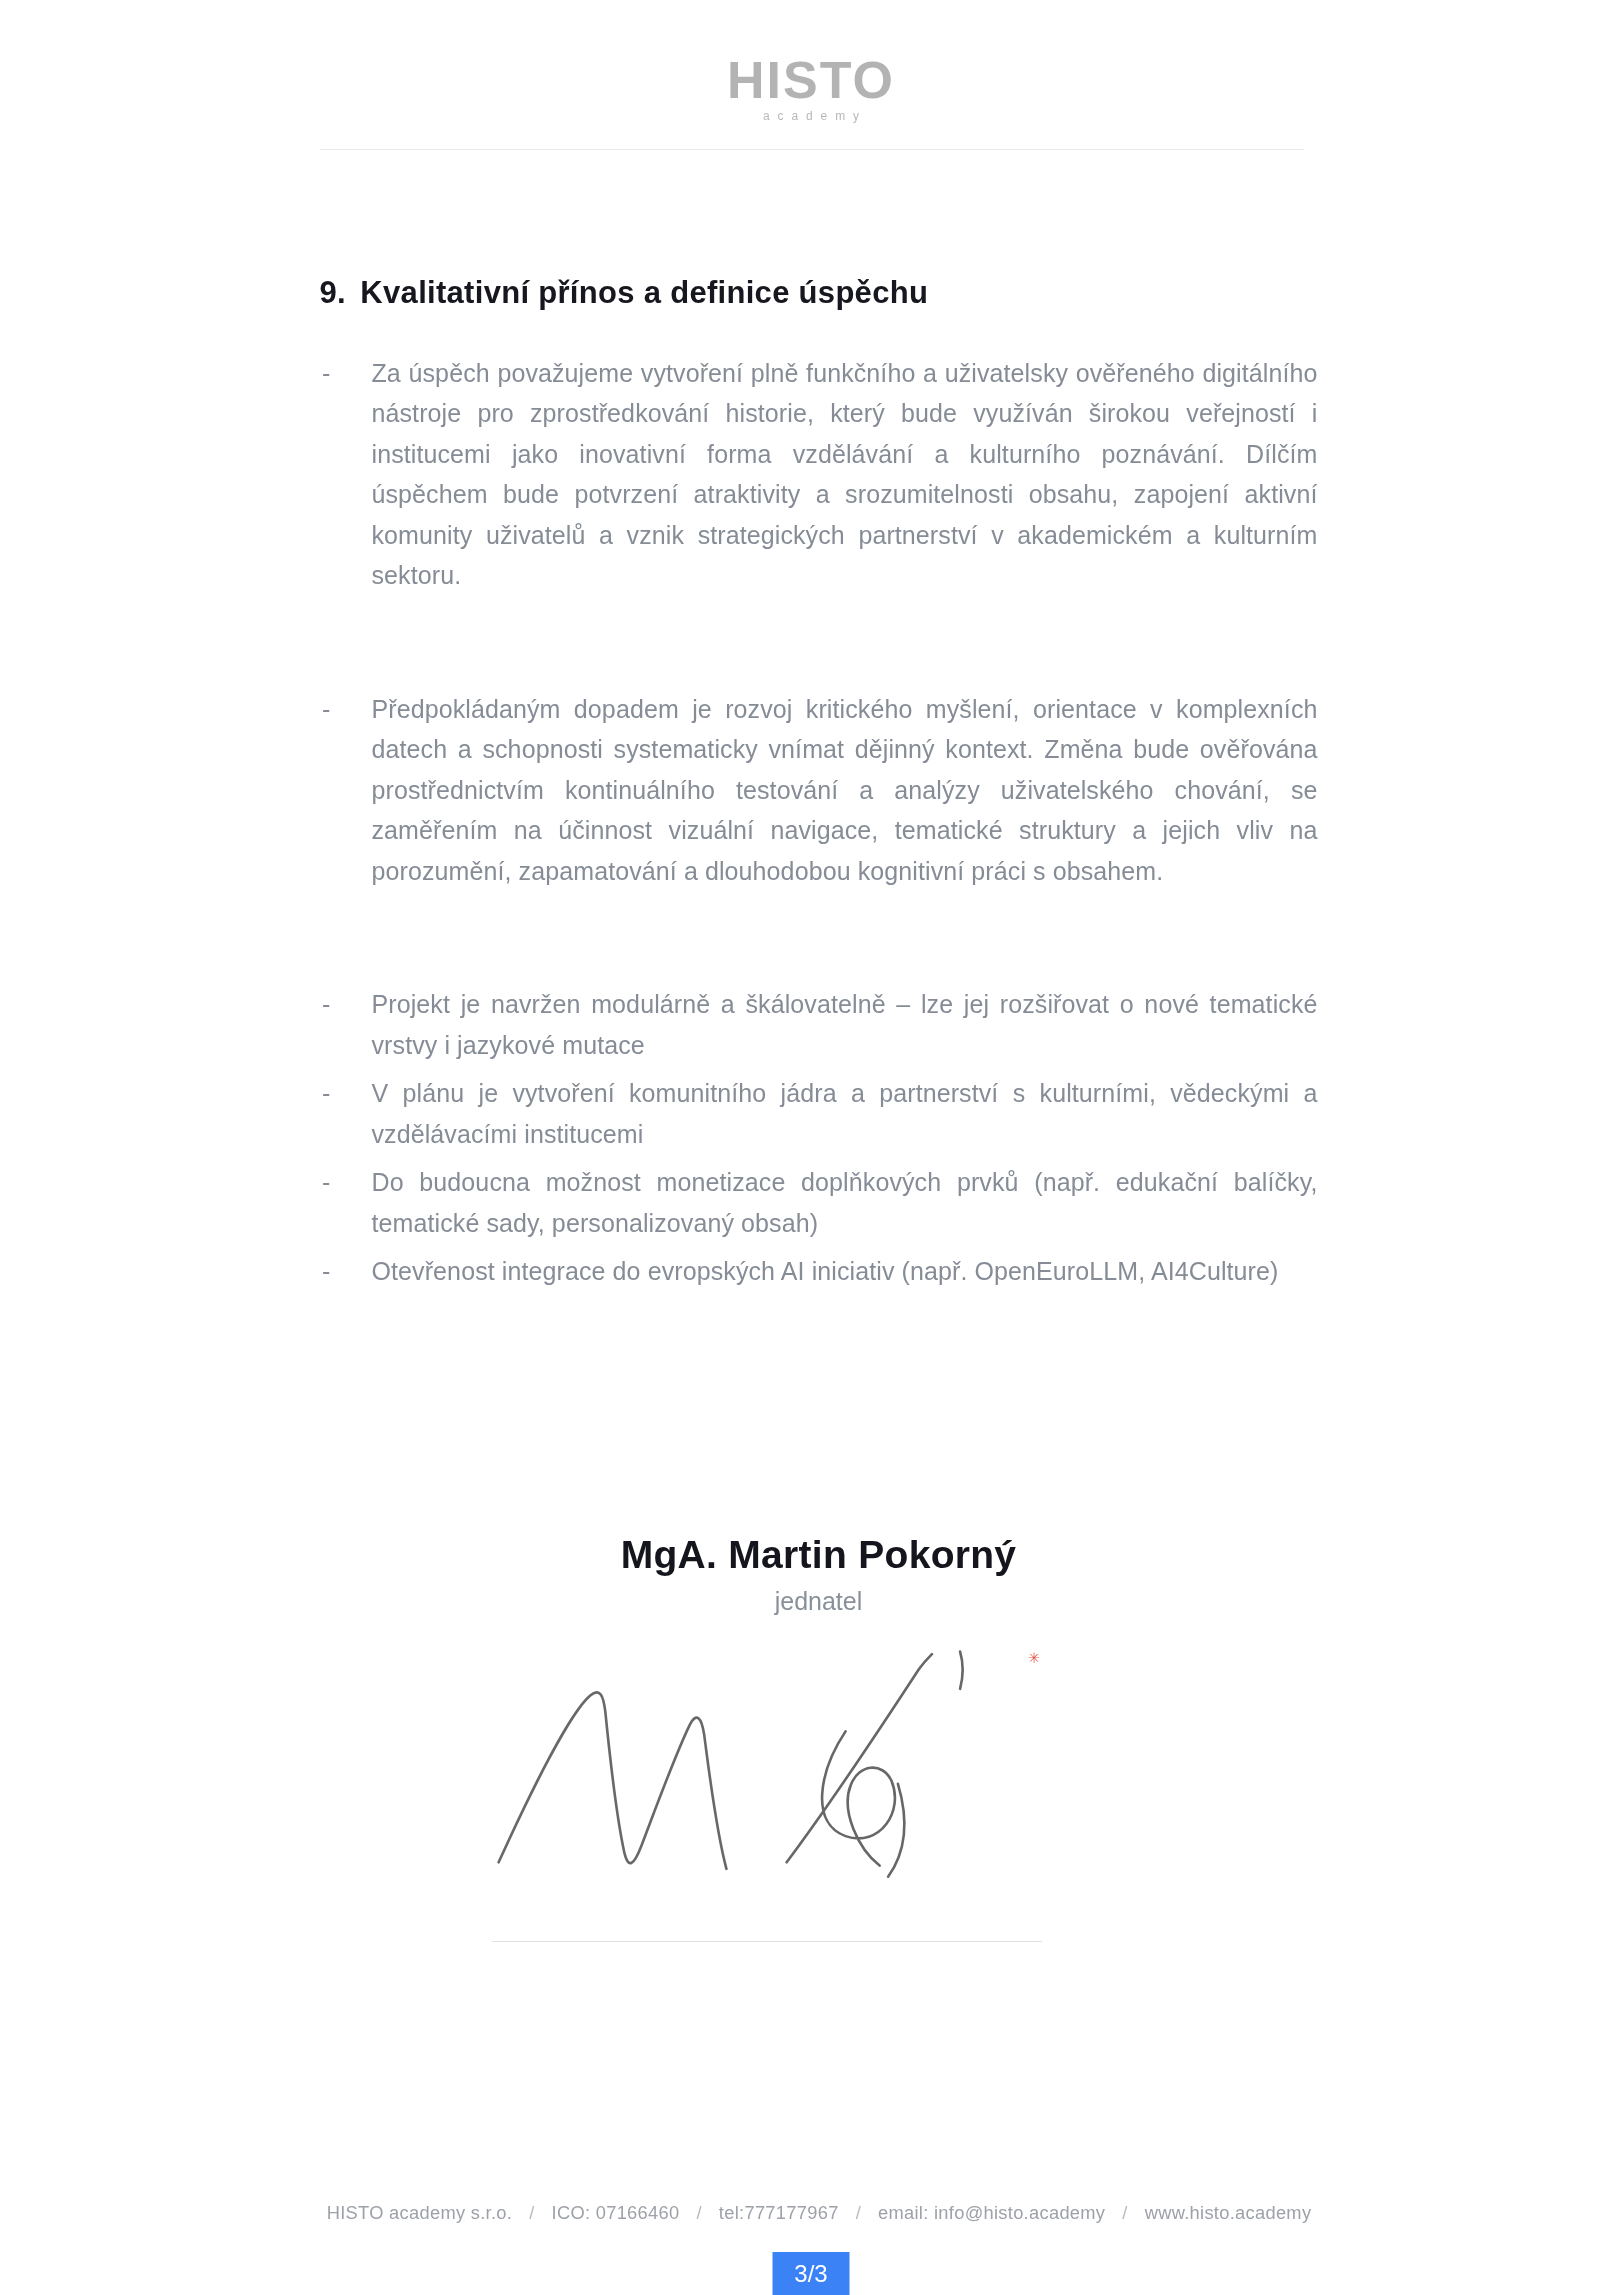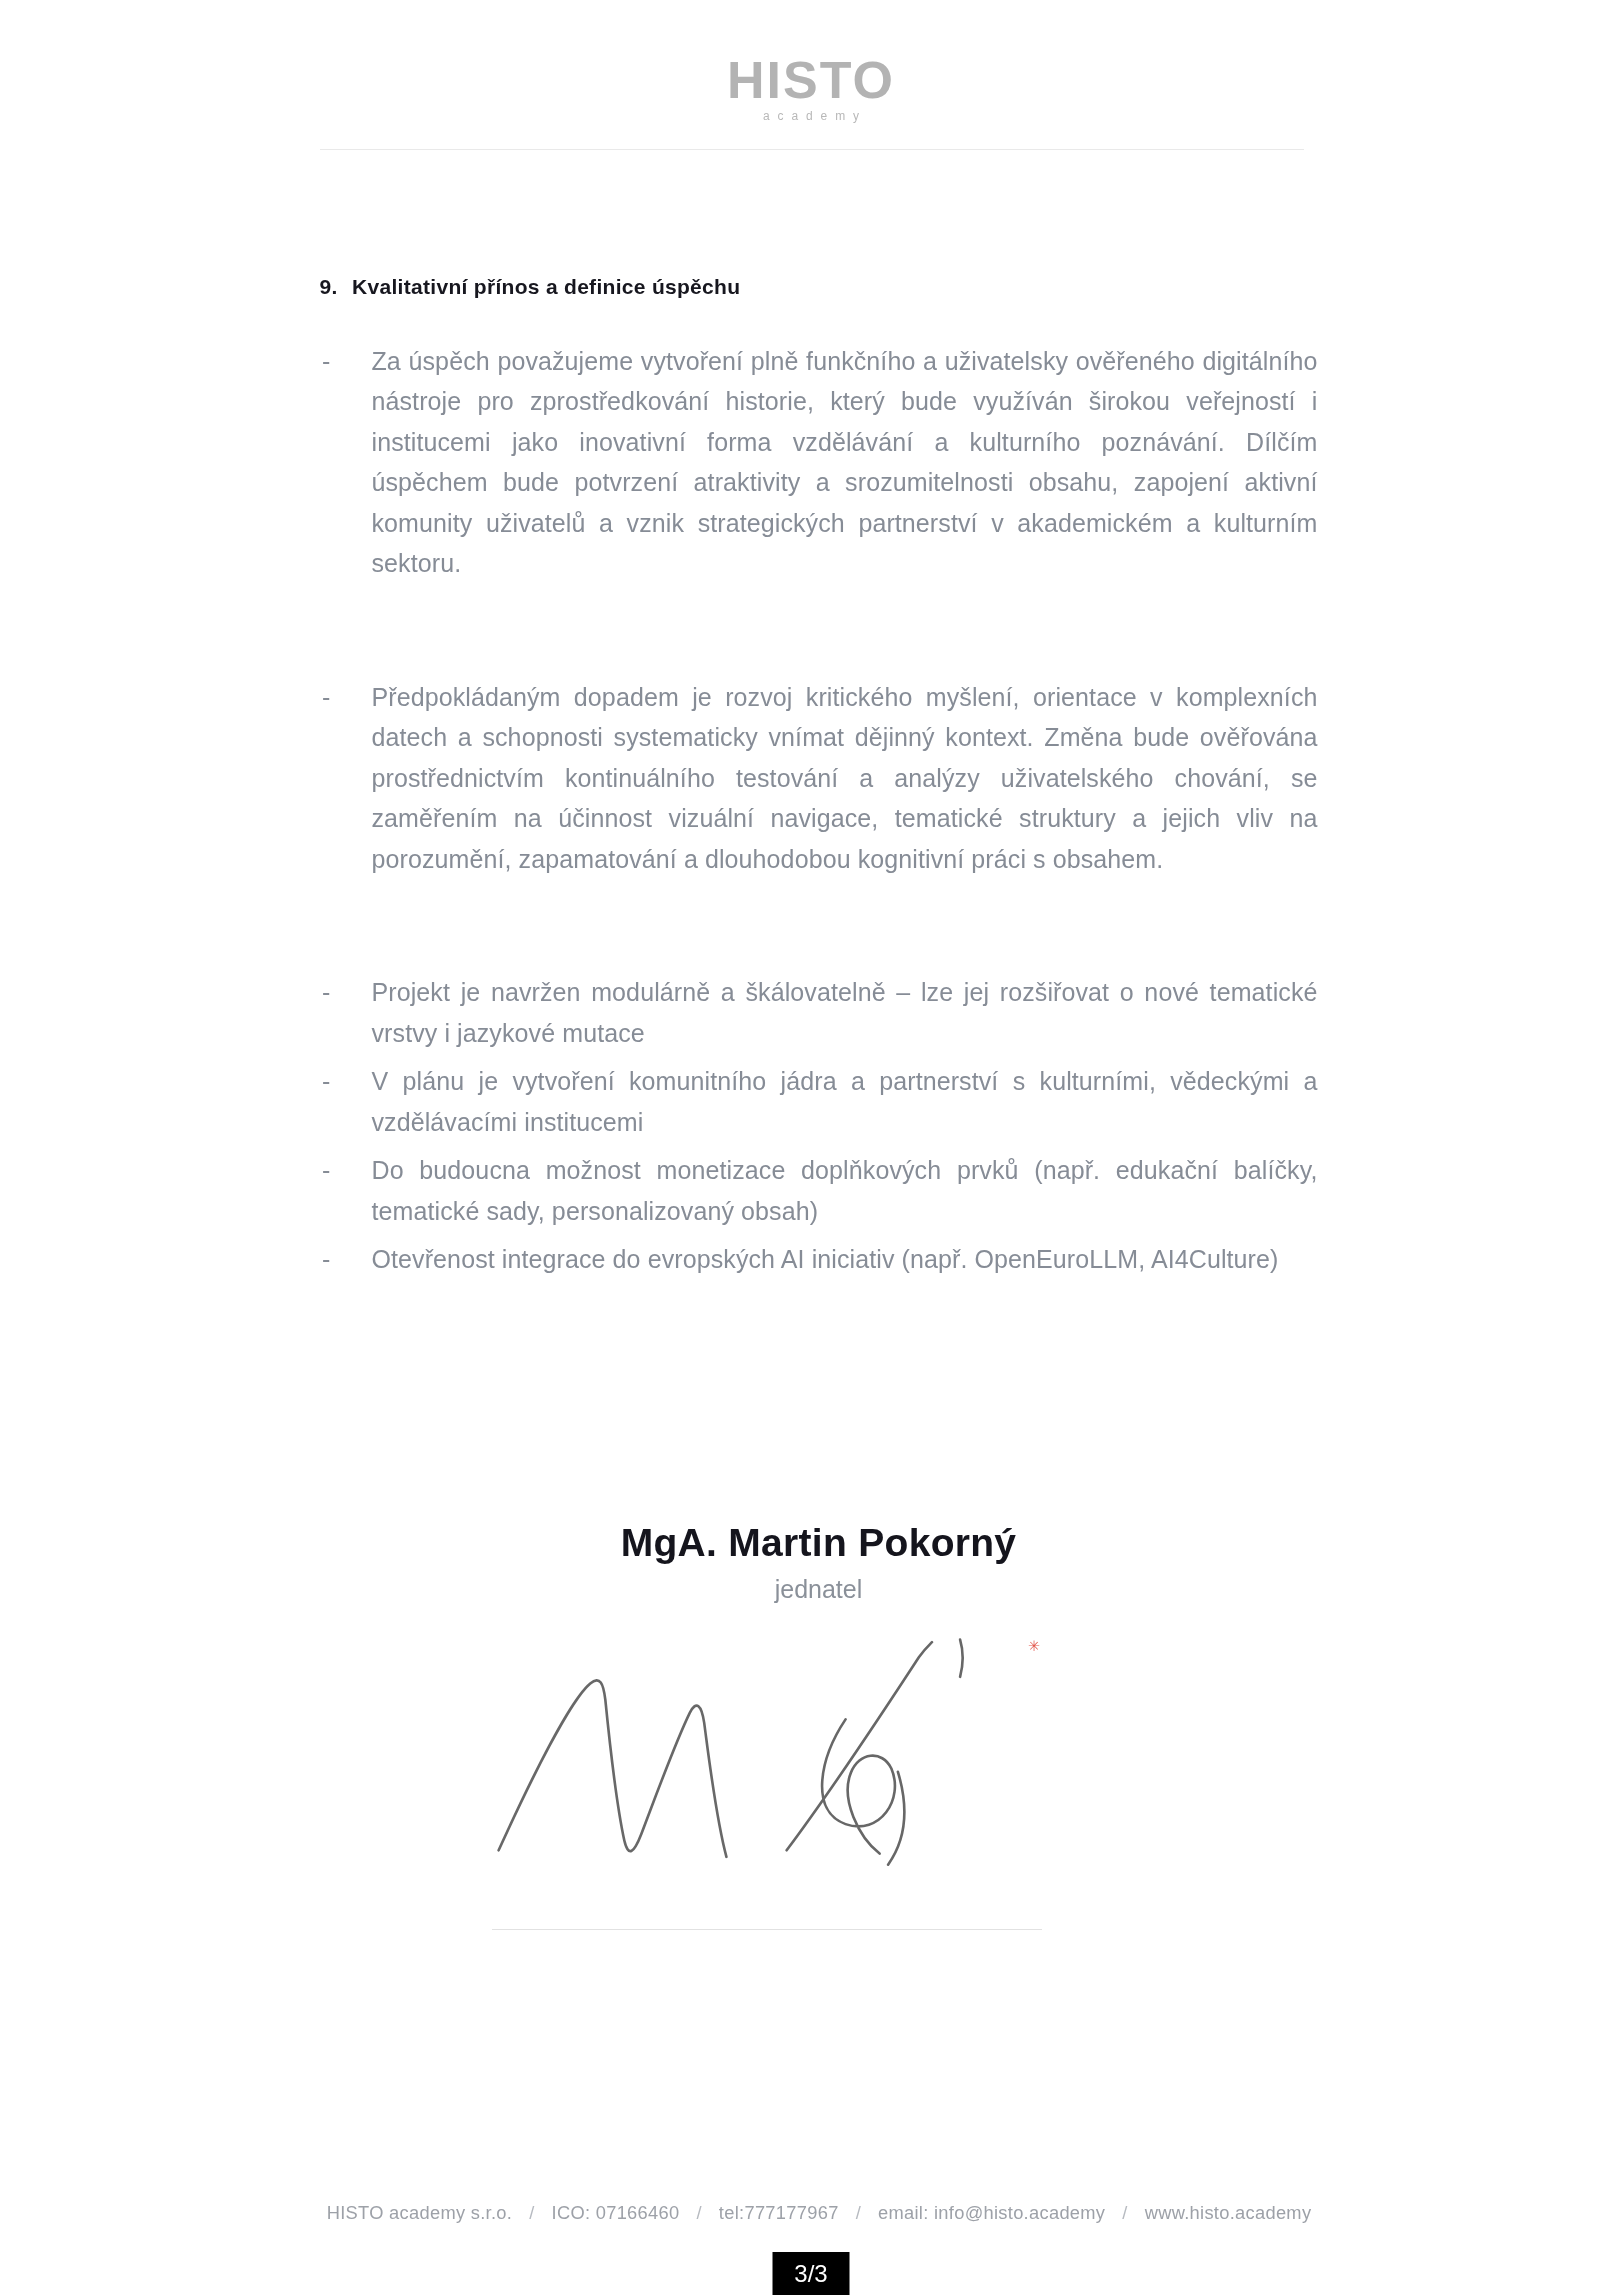--- a/index.html
+++ b/index.html
@@ -24,21 +24,21 @@
   }
   .divider {
     margin:26px 154px 0 155px;
     border-top:1.3px solid #e9e9e9;
   }
   
   .content { padding:0 140px 0 155px; }
   .section { margin-top:93px; }
   .section.first { margin-top:124px; }
   .section h2 {
-    font-size:21px; font-weight:700; color:#17171f; letter-spacing:0.3px;
+    font-size:31px; font-weight:700; color:#17171f; letter-spacing:0.3px;
     margin-bottom:42px; line-height:1.2;
   }
   .section h2 .sec-num { margin-right:14.4px; }
   .bullet {
     position:relative; padding-left:52px;
     font-size:25px; line-height:1.62; color:#868c96;
     text-align:justify; letter-spacing:0.1px;
   }
   .bullet + .bullet { margin-top:7.9px; }
   .bullet .marker { position:absolute; left:2.6px; top:0; color:#868c96; }
@@ -61,21 +61,21 @@
   }
   
   .footer-text {
     position:absolute; left:16px; right:0; bottom:71px;
     text-align:center; font-size:18.3px; color:#9da1a8; letter-spacing:0.3px;
   }
   .footer-text .sep { margin:0 17px; color:#b6bac0; }
   .page-badge {
     position:absolute; bottom:0; left:50%; transform:translateX(-50%);
     width:77px; height:43px;
-    background:#000000; color:#ffffff;
+    background:#3b82f6; color:#ffffff;
     display:flex; align-items:center; justify-content:center;
     font-size:24px; font-weight:500;
   }
 </style>
 </head>
 <body>
 
 <div class="page">
 
   <div class="header">

